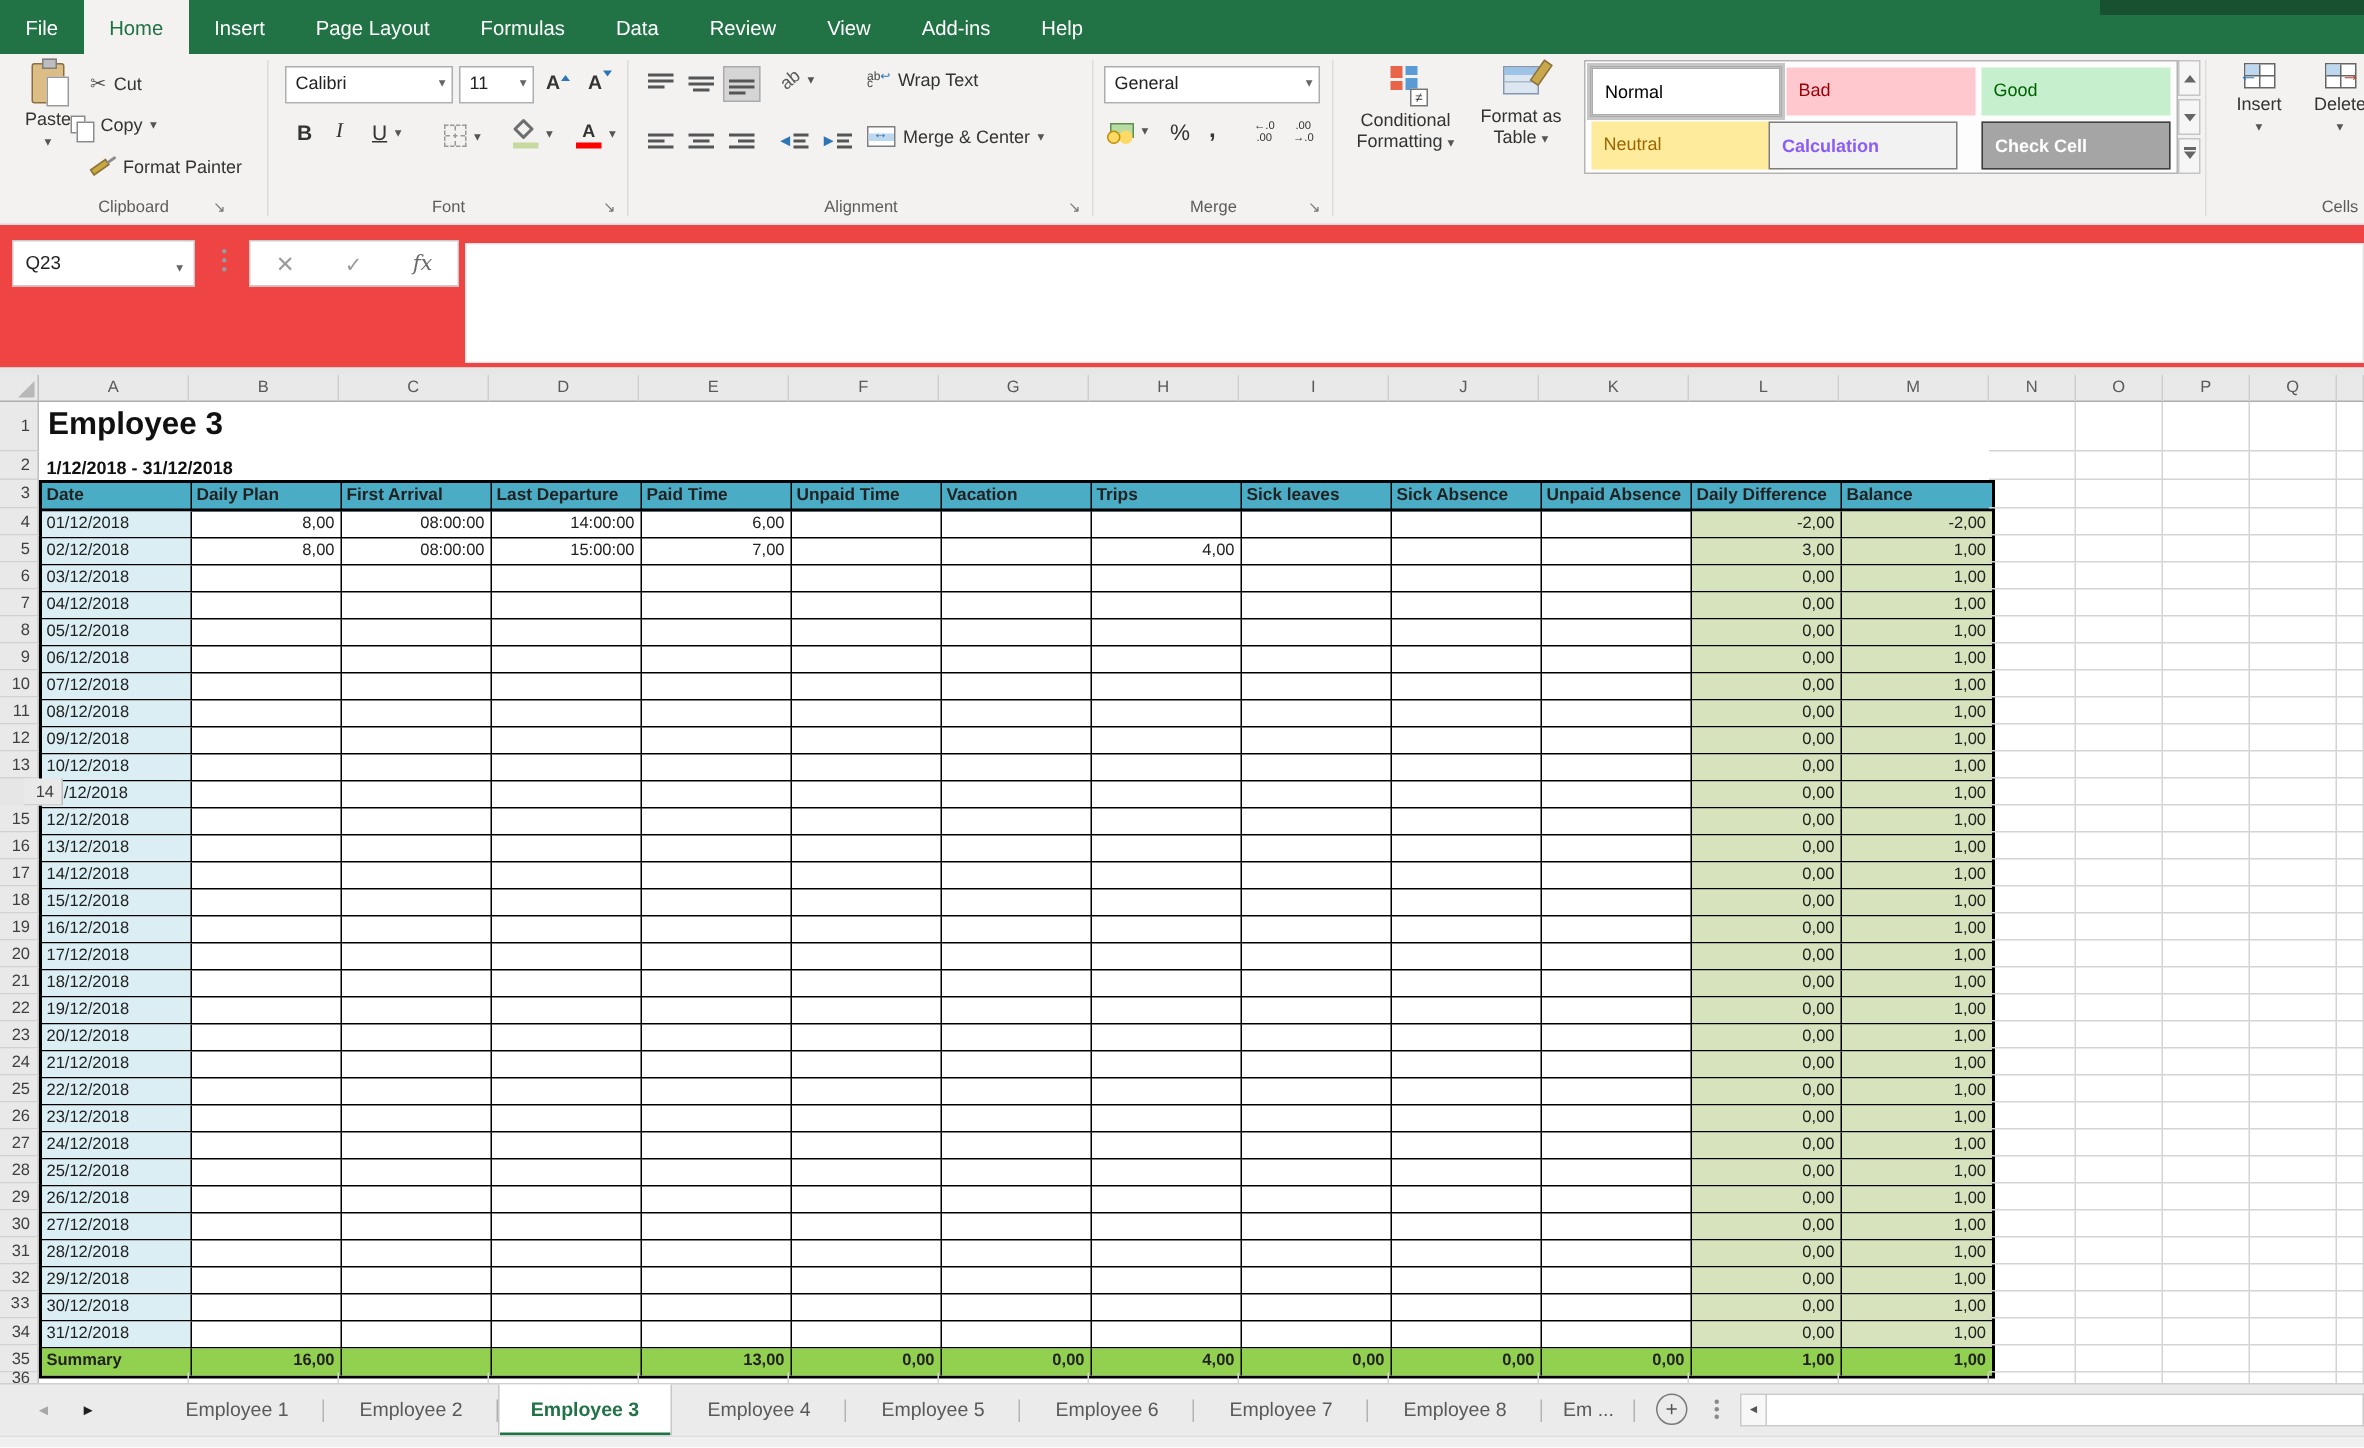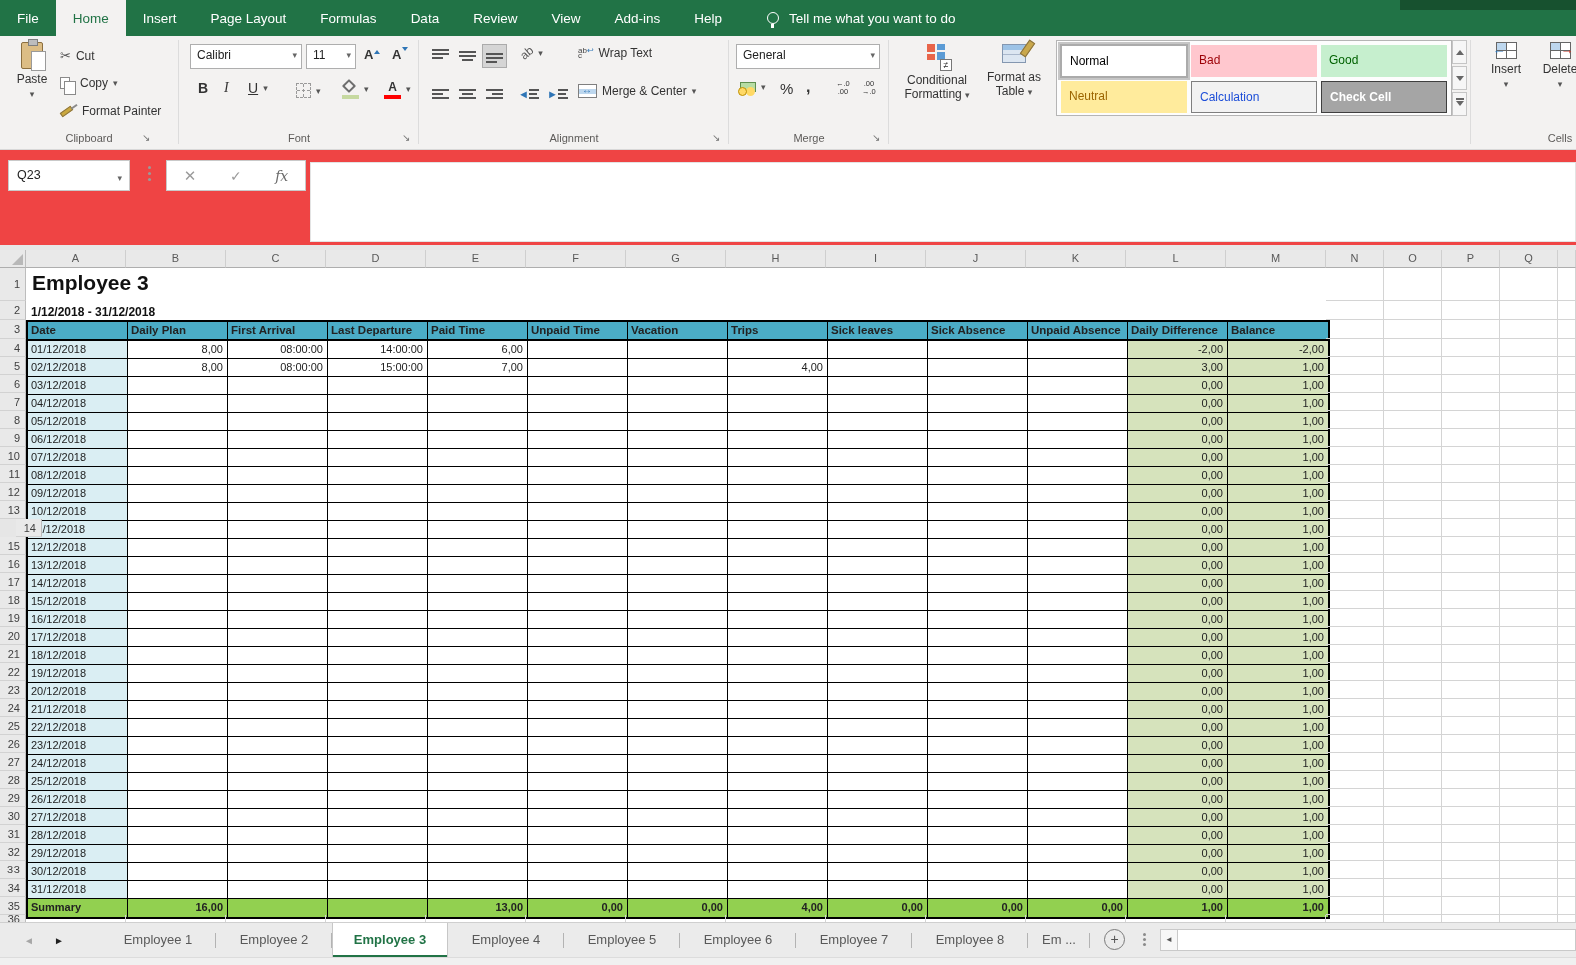--- a/index.html
+++ b/index.html
@@ -143,43 +143,39 @@
       <div class="tb-tab active">Home</div>
       <div class="tb-tab">Insert</div>
       <div class="tb-tab">Page Layout</div>
       <div class="tb-tab">Formulas</div>
       <div class="tb-tab">Data</div>
       <div class="tb-tab">Review</div>
       <div class="tb-tab">View</div>
       <div class="tb-tab">Add-ins</div>
       <div class="tb-tab">Help</div>
     </div>
-  <div class="tellme">
-    <span class="bulb"></span>
-    <span>Tell me what you want to do</span>
-  </div>
 </div>
 
 <div class="ribbon">
   <div class="rdiv" style="left:178px"></div>
     <div class="rdiv" style="left:418px"></div>
   <div class="rdiv" style="left:728px"></div>
     <div class="rdiv" style="left:888px"></div>
   <div class="rdiv" style="left:1470px"></div>
 
   <div class="bigbtn" style="left:10px;top:6px;width:44px">
     <span class="clip"></span>
     <span>Paste</span>
     <span class="dd2">▾</span>
   </div>
   <div class="rbtn" style="left:60px;top:12px">
     <span class="scis">✂</span>
     <span>Cut</span>
   </div>
-  <div class="rbtn" style="left:60px;top:40px">
+  <div class="rbtn" style="left:47px;top:40px">
     <span class="cpy"></span>
     <span style="margin-left:5px">Copy</span>
     <span class="dd2">▾</span>
   </div>
   <div class="rbtn" style="left:60px;top:68px">
     <span class="fp"></span>
     <span style="margin-left:4px">Format Painter</span>
   </div>
   <div class="glabel" style="left:0;width:178px">Clipboard</div>
   <span class="lnch" style="left:142px">↘</span>
@@ -301,21 +297,21 @@
   </div>
   <div class="bigbtn" style="left:982px;top:8px;width:64px">
     <span class="fti"></span>
     <span style="margin-top:4px"><span>Format as</span><br><span>Table</span> <span class="dd2">▾</span></span>
   </div>
   <div class="gallery" id="style-gallery">
       <div class="gcell sel" style="left: 4px; top: 4px; background: rgb(255, 255, 255); color: rgb(0, 0, 0); border: 1px solid rgb(171, 171, 171);">Normal</div>
       <div class="gcell" style="left: 134px; top: 4px; background: rgb(255, 199, 206); color: rgb(156, 0, 6);">Bad</div>
       <div class="gcell" style="left: 264px; top: 4px; background: rgb(198, 239, 206); color: rgb(0, 97, 0);">Good</div>
       <div class="gcell" style="left: 4px; top: 40px; background: rgb(255, 235, 156); color: rgb(156, 101, 0);">Neutral</div>
-      <div class="gcell" style="left: 134px; top: 40px; background: rgb(242, 242, 242); color: #1d4ed8; border: 1px solid rgb(127, 127, 127); font-weight: normal;">Calculation</div>
+      <div class="gcell" style="left: 122px; top: 40px; background: rgb(242, 242, 242); color: #8b5cf6; border: 1px solid rgb(127, 127, 127); font-weight: bold;">Calculation</div>
       <div class="gcell" style="left: 264px; top: 40px; background: rgb(165, 165, 165); color: rgb(255, 255, 255); border: 1px solid rgb(63, 63, 63); font-weight: bold;">Check Cell</div>
     </div>
   <div class="gsb" style="top:4px">
       <span class="tri-up"></span>
     </div>
   <div class="gsb" style="top:30px">
       <span class="tri-dn"></span>
     </div>
   <div class="gsb" style="top:56px">
       <span class="gmore">

